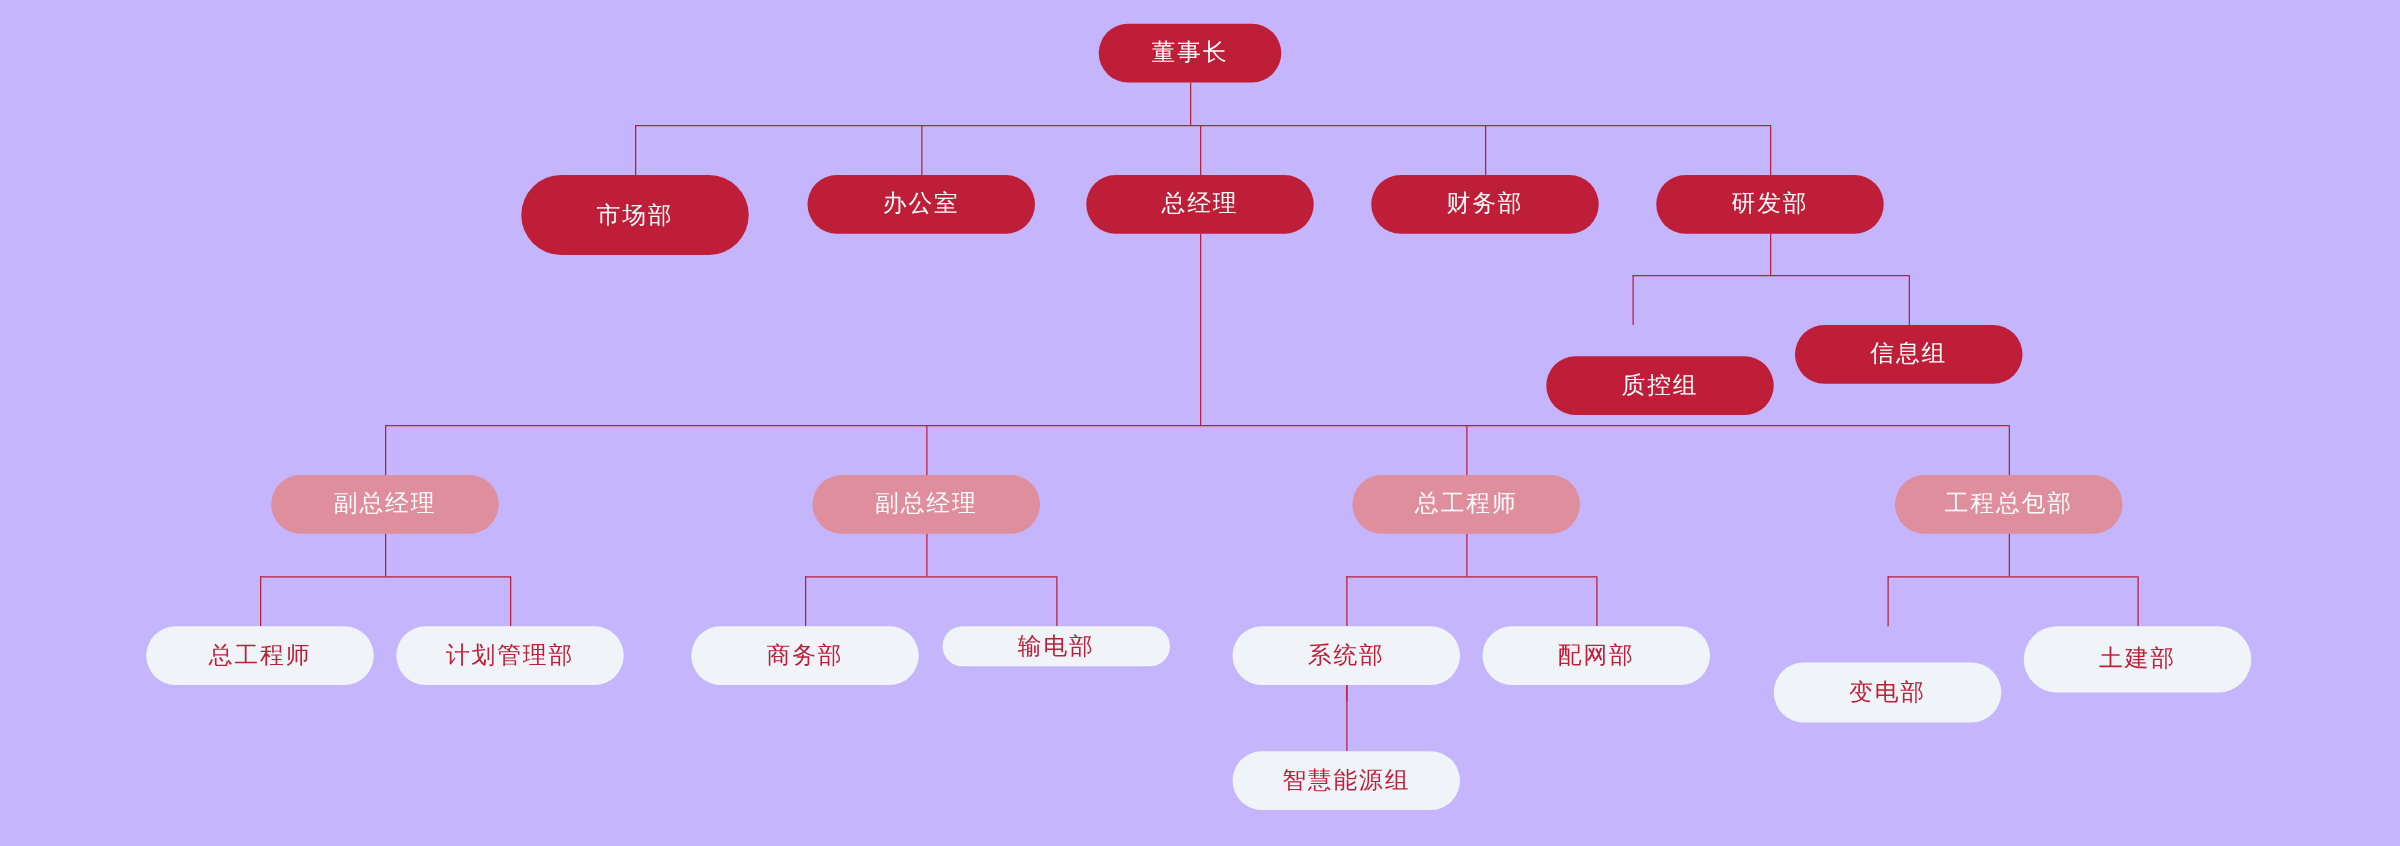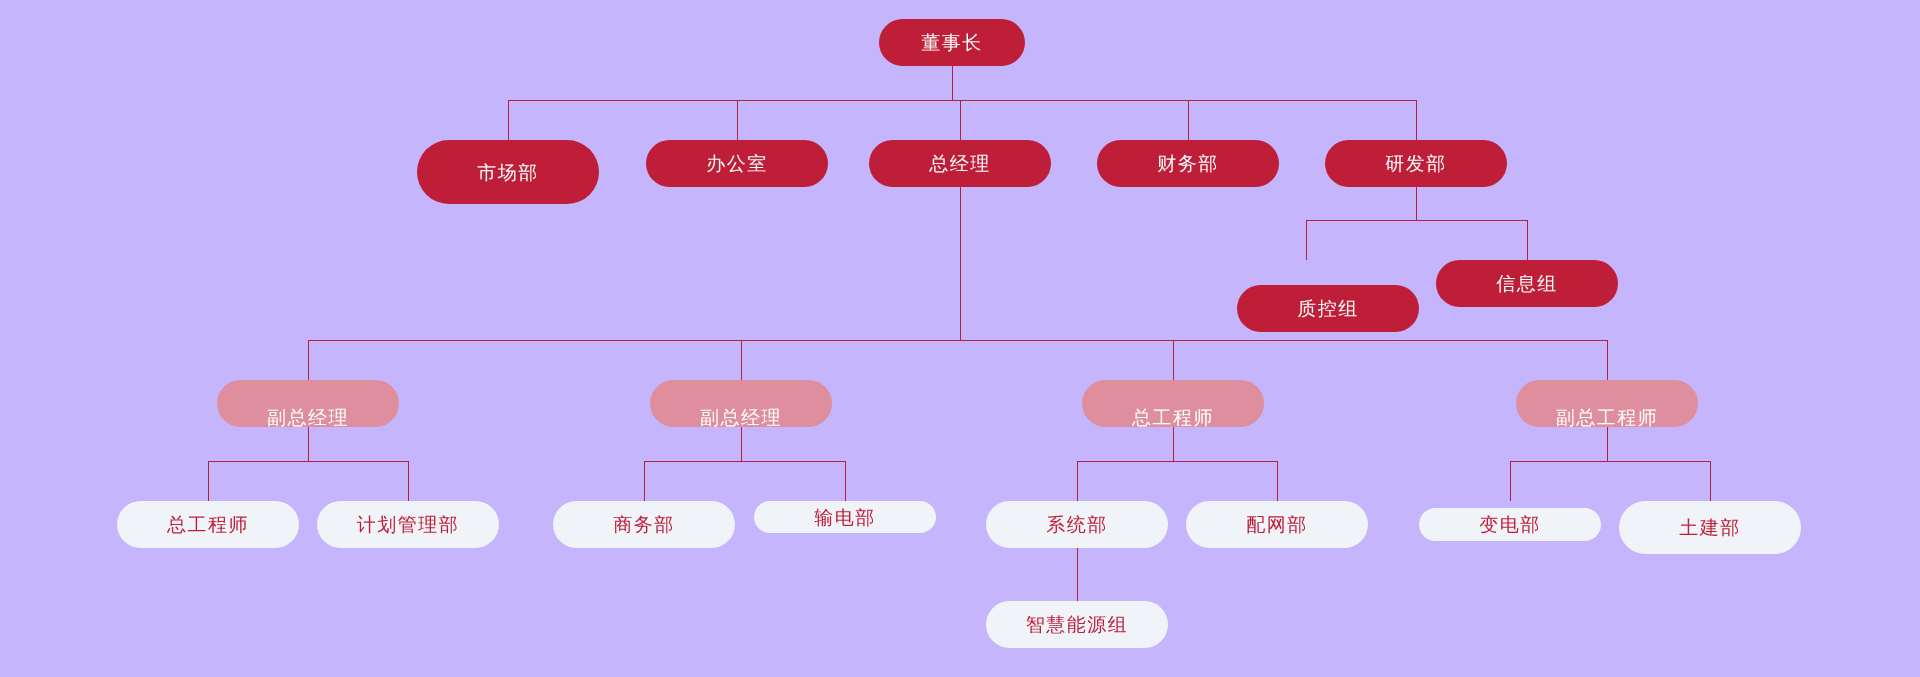--- a/index.html
+++ b/index.html
@@ -46,21 +46,20 @@
     letter-spacing: 1.5px;
   }
   .lvl-root,
   .lvl-dept {
     background: #BE1E38;
     color: #ffffff;
   }
   .lvl-vice {
     background: #DF8E9D;
     color: #ffffff;
-    align-items: flex-end;
   }
   .lvl-sub {
     background: #F0F4F8;
     color: #BE1E38;
   }
 </style>
 </head>
 <body>
 
 <div id="chart-canvas">
@@ -129,41 +128,41 @@
       <div class="node lvl-vice" style="left: 217px; top: 380px; width: 182px; height: 47px;">
         <span class="node-label">副总经理</span>
       </div>
       <div class="node lvl-vice" style="left: 650px; top: 380px; width: 182px; height: 47px;">
         <span class="node-label">副总经理</span>
       </div>
       <div class="node lvl-vice" style="left: 1082px; top: 380px; width: 182px; height: 47px;">
         <span class="node-label">总工程师</span>
       </div>
       <div class="node lvl-vice" style="left: 1516px; top: 380px; width: 182px; height: 47px;">
-        <span class="node-label">副总工程师</span>
+        <span class="node-label">工程总包部</span>
       </div>
       <div class="node lvl-sub" style="left: 117px; top: 501px; width: 182px; height: 47px;">
         <span class="node-label">总工程师</span>
       </div>
       <div class="node lvl-sub" style="left: 317px; top: 501px; width: 182px; height: 47px; text-align: right;">
         <span class="node-label">计划管理部</span>
       </div>
       <div class="node lvl-sub" style="left: 553px; top: 501px; width: 182px; height: 47px;">
         <span class="node-label">商务部</span>
       </div>
       <div class="node lvl-sub" style="left: 754px; top: 501px; width: 182px; height: 32px;">
         <span class="node-label">输电部</span>
       </div>
       <div class="node lvl-sub" style="left: 986px; top: 501px; width: 182px; height: 47px;">
         <span class="node-label">系统部</span>
       </div>
       <div class="node lvl-sub" style="left: 1186px; top: 501px; width: 182px; height: 47px;">
         <span class="node-label">配网部</span>
       </div>
-      <div class="node lvl-sub" style="left: 1419px; top: 508px; width: 182px; height: 33px;">
+      <div class="node lvl-sub" style="left: 1419px; top: 530px; width: 182px; height: 48px;">
         <span class="node-label">变电部</span>
       </div>
       <div class="node lvl-sub" style="left: 1619px; top: 501px; width: 182px; height: 53px;">
         <span class="node-label">土建部</span>
       </div>
       <div class="node lvl-sub" style="left: 986px; top: 601px; width: 182px; height: 47px;">
         <span class="node-label">智慧能源组</span>
       </div>
     </div>
 </div>

